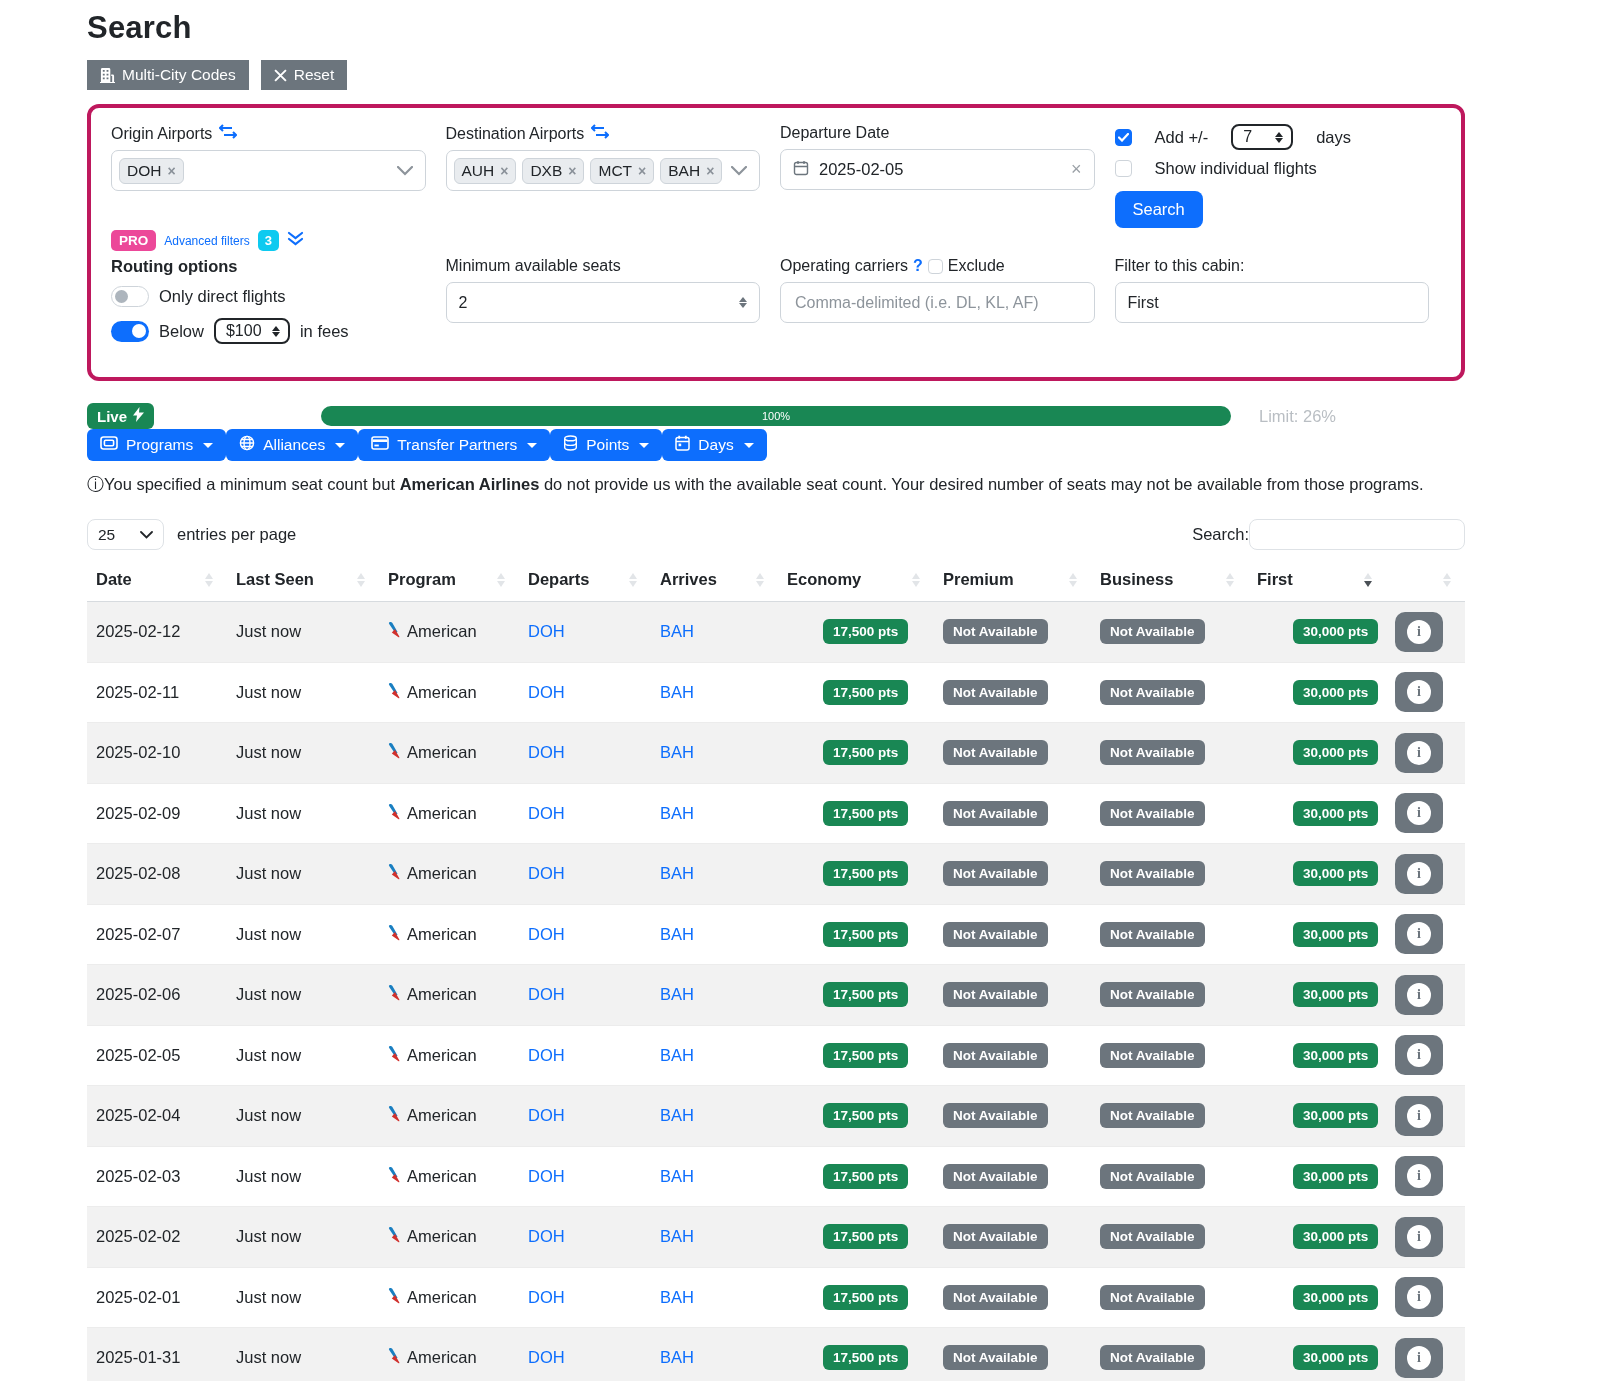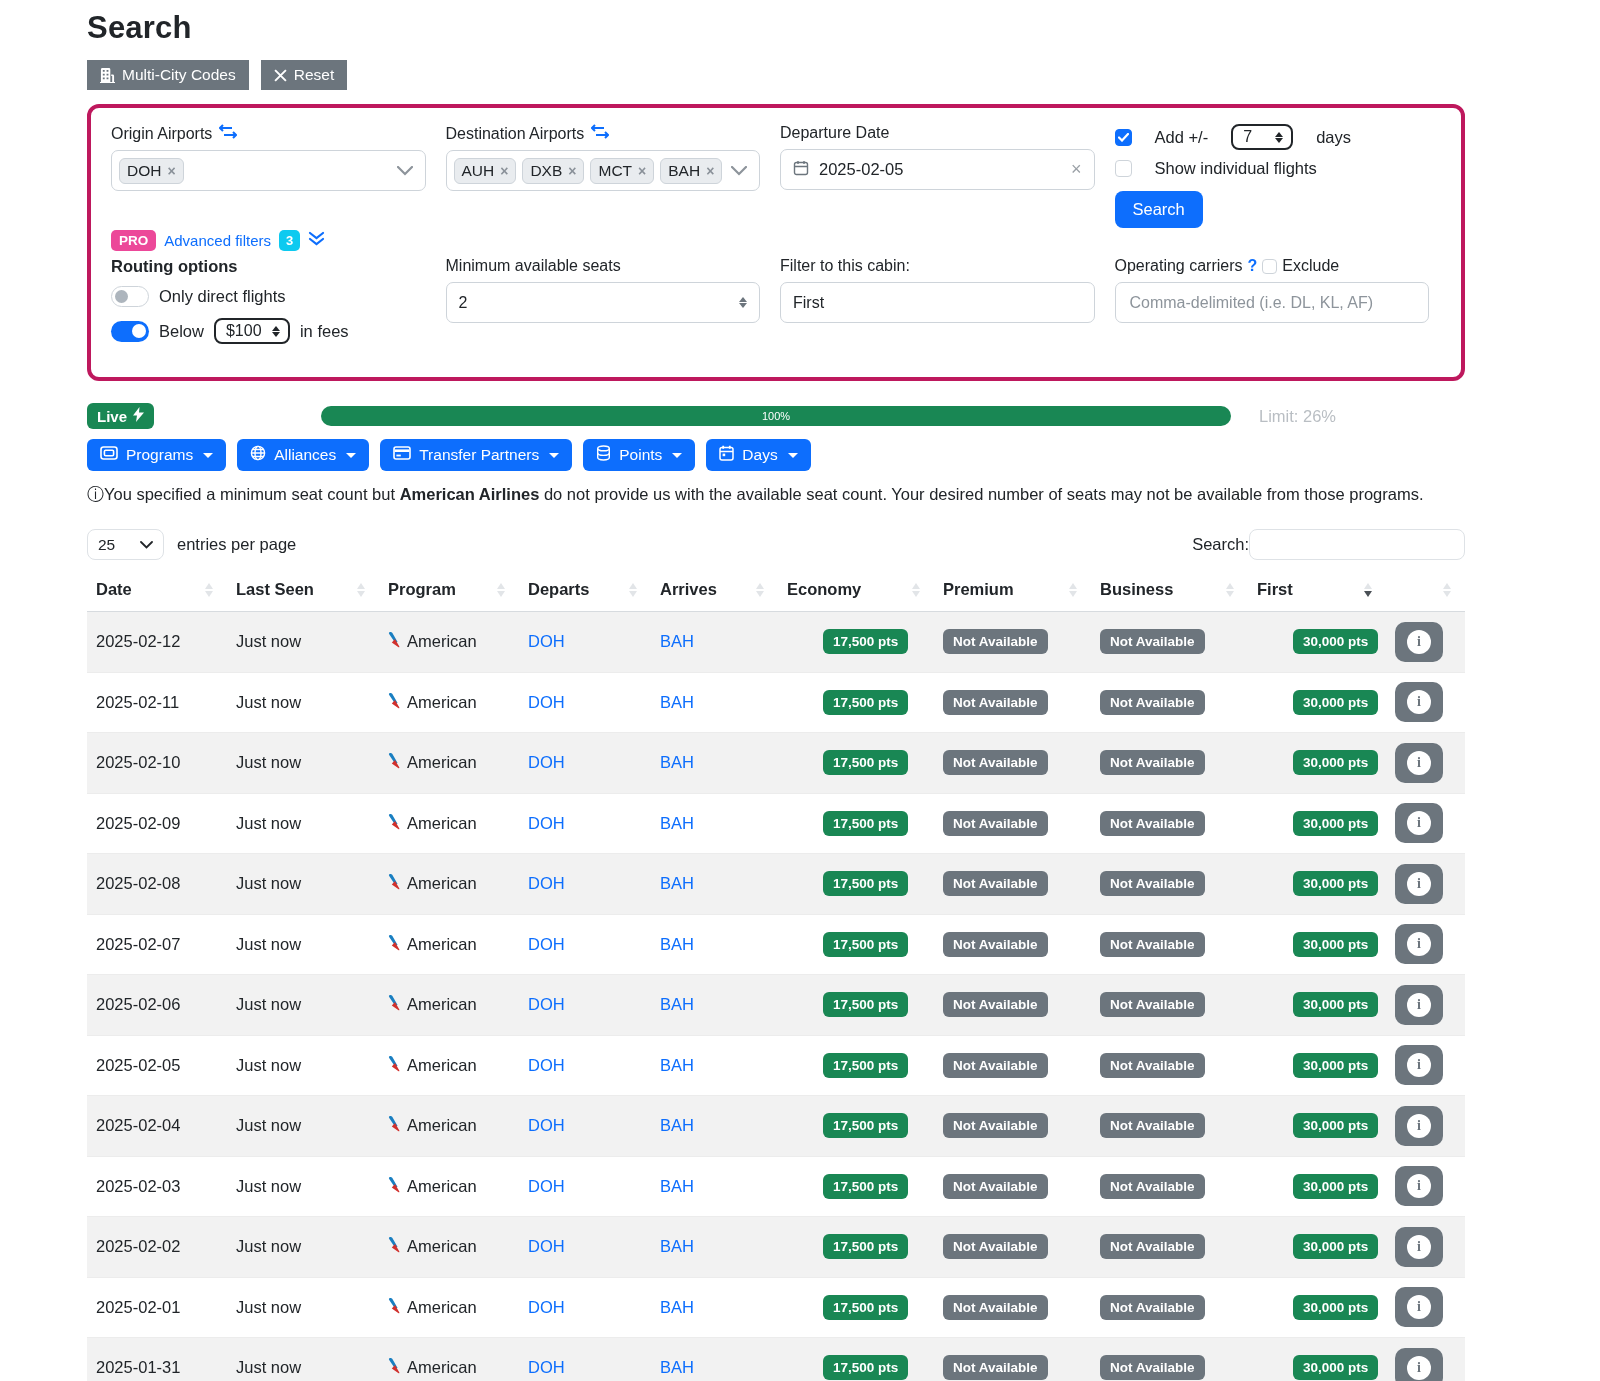--- a/index.html
+++ b/index.html
@@ -40,21 +40,21 @@
   .arrows i { width:0; height:0; border-left:4px solid transparent; border-right:4px solid transparent; display:block; }
   .arrows i.up   { border-bottom:5px solid #212529; }
   .arrows i.down { border-top:5px solid #212529; }
   .arrows.soft i.up { border-bottom-color:#6c757d; } .arrows.soft i.down { border-top-color:#6c757d; }
   .btn-primary { background:#0d6efd; color:#fff; border:none; border-radius:8px; padding:9px 18px;
                  font-size:16.5px; cursor:pointer; margin-top:4px; }
 
   
   .adv-line { display:flex; align-items:center; gap:8px; margin:34px 0 0 0; }
   .badge-pro { background:#ec4899; color:#fff; font-weight:700; font-size:13.5px; border-radius:5px; padding:3px 8px; }
-  .adv-link { color:#0d6efd; font-size:15px; text-decoration:none; cursor:pointer; }
+  .adv-link { color:#0d6efd; font-size:12px; text-decoration:none; cursor:pointer; }
   .badge-count { background:#0dcaf0; color:#fff; font-weight:700; font-size:13px; border-radius:5px; padding:3px 7px; }
   .row2 { margin-top:2px; }
   .row2 .pad-top { padding-top:27px; }
   .routing-title { font-weight:700; font-size:16.5px; margin:6px 0 10px 0; }
   .tog-line { display:flex; align-items:center; gap:10px; margin-bottom:11px; font-size:16.5px; }
   .toggle { width:38px; height:21px; border-radius:11px; position:relative; flex:0 0 auto; }
   .toggle.off { background:#fff; border:1px solid #ced4da; }
   .toggle.off .knob { position:absolute; left:3px; top:3px; width:13px; height:13px; border-radius:50%; background:#adb5bd; }
   .toggle.on { background:#0d6efd; }
   .toggle.on .knob { position:absolute; right:3px; top:3.5px; width:14px; height:14px; border-radius:50%; background:#fff; }
@@ -66,21 +66,21 @@
   
   .status-row { display:flex; align-items:center; margin-top:22px; }
   .badge-live { display:inline-flex; align-items:center; gap:6px; background:#198754; color:#fff; font-weight:700;
                 font-size:15px; border-radius:6px; padding:4px 10px; }
   .progress { margin-left:167px; width:910px; height:20px; border-radius:10px; background:#198754; position:relative; }
   .progress .pct { position:absolute; inset:0; display:flex; align-items:center; justify-content:center;
                    color:#fff; font-size:11px; font-weight:500; }
   .limit { margin-left:28px; color:#b9bec3; font-size:16.5px; }
 
   
-  .filter-buttons { display:flex; gap:11px; margin-top:10px; }
+  .filter-buttons { display:flex; margin-top:0; }
   .btn-blue { display:inline-flex; align-items:center; gap:8px; background:#0d6efd; color:#fff; border:none;
               border-radius:6px; padding:6px 13px; font-size:15.5px; cursor:pointer; }
   .caret { width:0; height:0; border-left:5px solid transparent; border-right:5px solid transparent;
            border-top:5px solid #fff; display:inline-block; margin-left:2px; }
 
   
   .notice { margin-top:10px; font-size:16.5px; line-height:1.65; }
   .notice .i-circle { font-size:17px; }
   .notice b { font-weight:700; }
 
@@ -277,37 +277,37 @@
         <div class="input-box seats-box">
           <span>2</span>
           <span class="arrows soft">
               <i class="up"></i>
               <i class="down"></i>
             </span>
         </div>
       </div>
 
       <div class="pad-top">
+        <div class="f-label" style="gap:5px;">
+          <span>Operating carriers</span>
+          <span class="help-q">?</span>
+          <span class="cbox" style="width:15px;height:15px;"></span>
+          <span>Exclude</span>
+        </div>
+        <div class="input-box">
+          <input class="text-input" placeholder="Comma-delimited (i.e. DL, KL, AF)" style="">
+        </div>
+      </div>
+
+      <div class="pad-top">
         <div class="f-label">
             <span>Filter to this cabin:</span>
           </div>
         <div class="input-box">
           <span>First</span>
-        </div>
-      </div>
-
-      <div class="pad-top">
-        <div class="f-label" style="gap:5px;">
-          <span>Operating carriers</span>
-          <span class="help-q">?</span>
-          <span class="cbox" style="width:15px;height:15px;"></span>
-          <span>Exclude</span>
-        </div>
-        <div class="input-box">
-          <input class="text-input" placeholder="Comma-delimited (i.e. DL, KL, AF)" style="">
         </div>
       </div>
     </div>
   </div>
 
   <div class="status-row">
     <span class="badge-live">
       <span>Live</span>
       <span><svg width="11" height="15" viewBox="0 0 11 15">
             <path d="M6.5 0 L0 8.5 H4 L3 15 L11 5.5 H6 Z" fill="#fff"></path>

